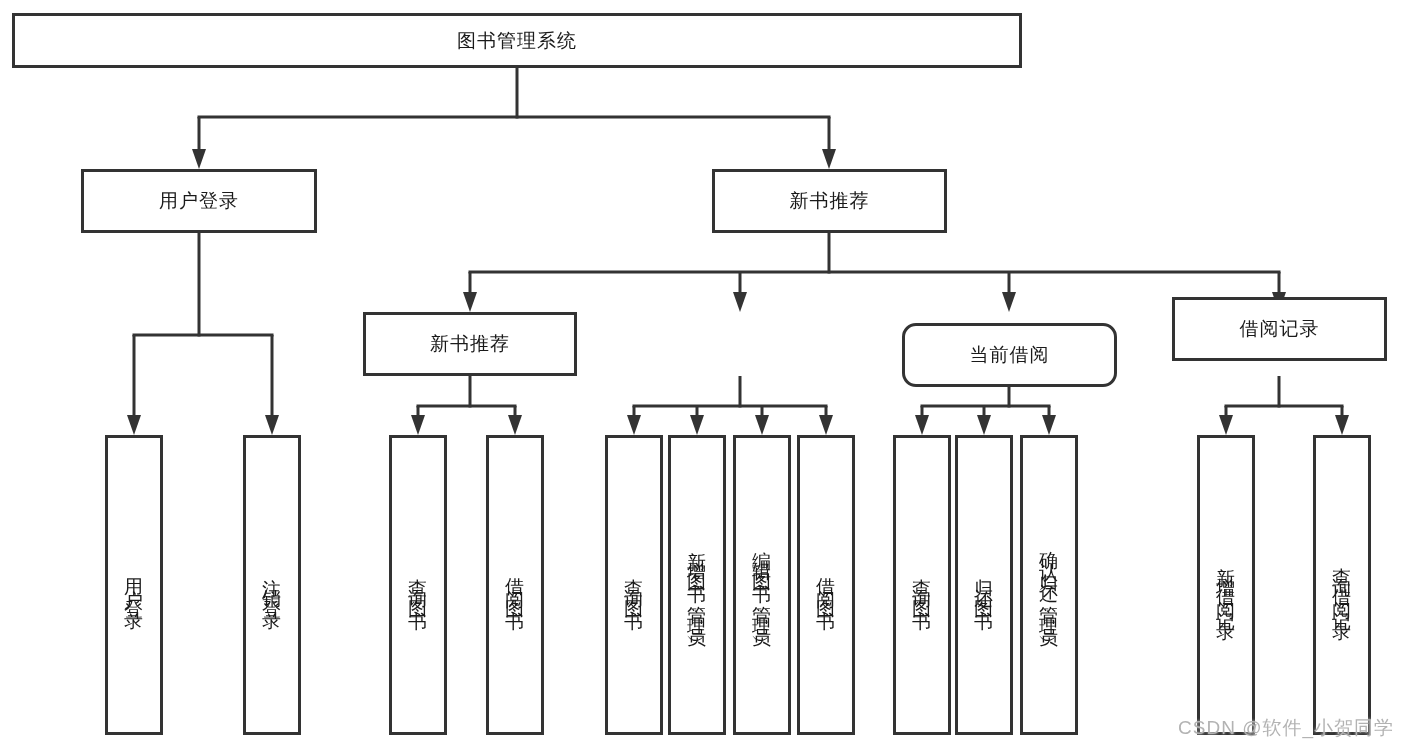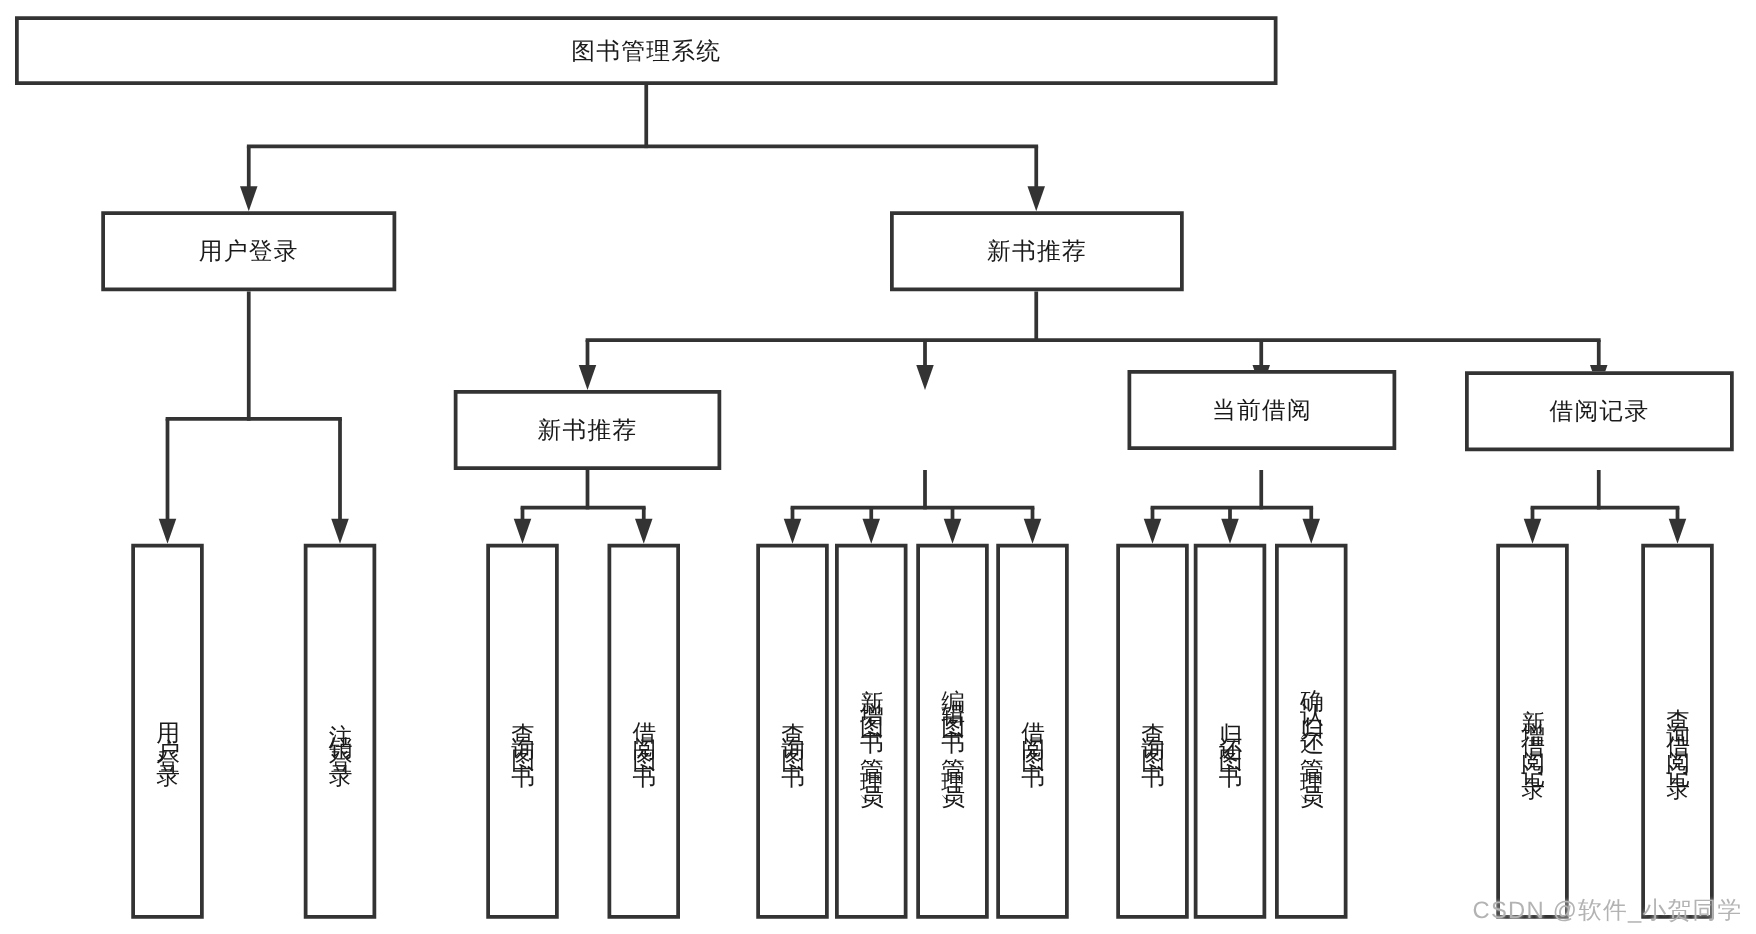--- a/index.html
+++ b/index.html
@@ -90,21 +90,21 @@
     <line x1="1342" y1="406" x2="1342" y2="416"></line>
     <polygon points="1335,415 1349,415 1342,435" stroke="none"></polygon>
   </svg>
 
   <div class="box" style="left:12px; top:13px; width:1010px; height:55px;">图书管理系统</div>
 
   <div class="box" style="left:81px; top:169px; width:236px; height:64px;">用户登录</div>
   <div class="box" style="left:712px; top:169px; width:235px; height:64px;">新书推荐</div>
 
   <div class="box" style="left:363px; top:312px; width:214px; height:64px;">新书推荐</div>
-  <div class="box" style="left:902px; top:296px; width:215px; height:64px;">当前借阅</div>
+  <div class="box" style="left:902px; top:323px; width:215px; height:64px;border-radius:14px;">当前借阅</div>
   <div class="box" style="left:1172px; top:297px; width:215px; height:64px;">借阅记录</div>
 
   <div class="box leaf" style="left:105px; top:435px; width:58px; height:300px;">用户登录</div>
   <div class="box leaf" style="left:243px; top:435px; width:58px; height:300px;">注销登录</div>
 
   <div class="box leaf" style="left:389px; top:435px; width:58px; height:300px;">查询图书</div>
   <div class="box leaf" style="left:486px; top:435px; width:58px; height:300px;">借阅图书</div>
 
   <div class="box leaf" style="left:605px; top:435px; width:58px; height:300px;">查询图书</div>
   <div class="box leaf" style="left:668px; top:435px; width:58px; height:300px;">新增图书（管理员）</div>

